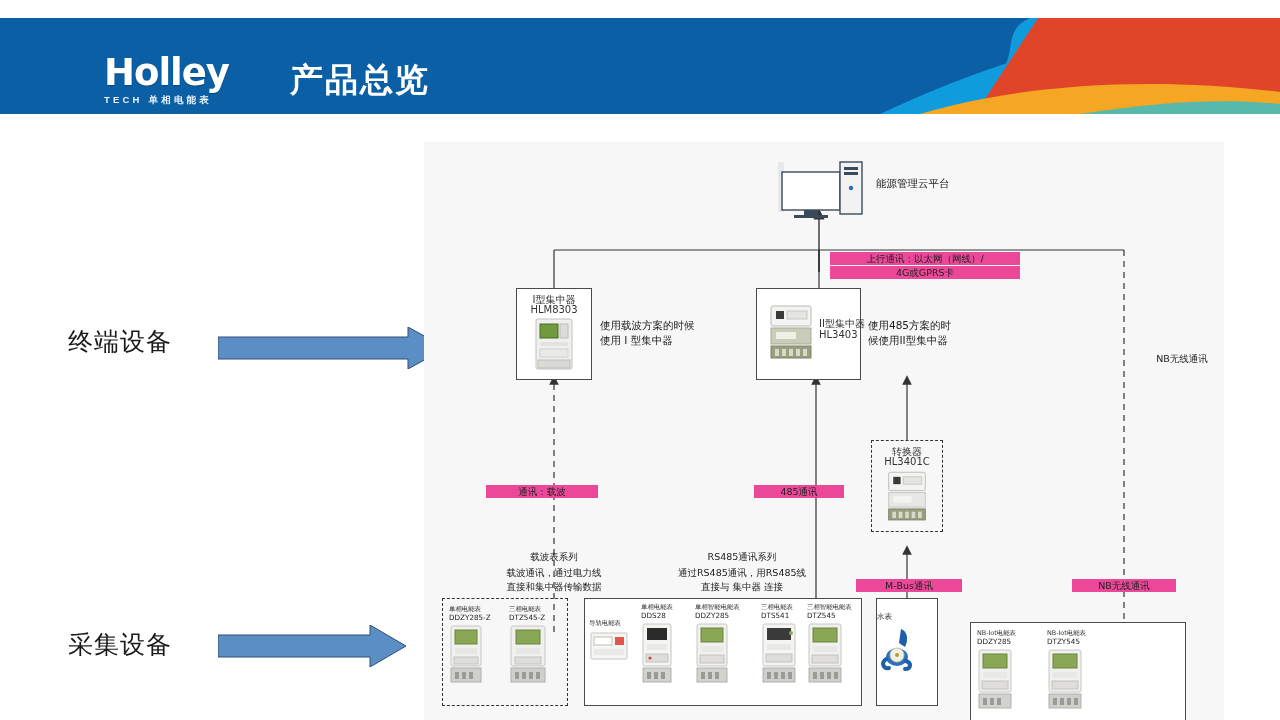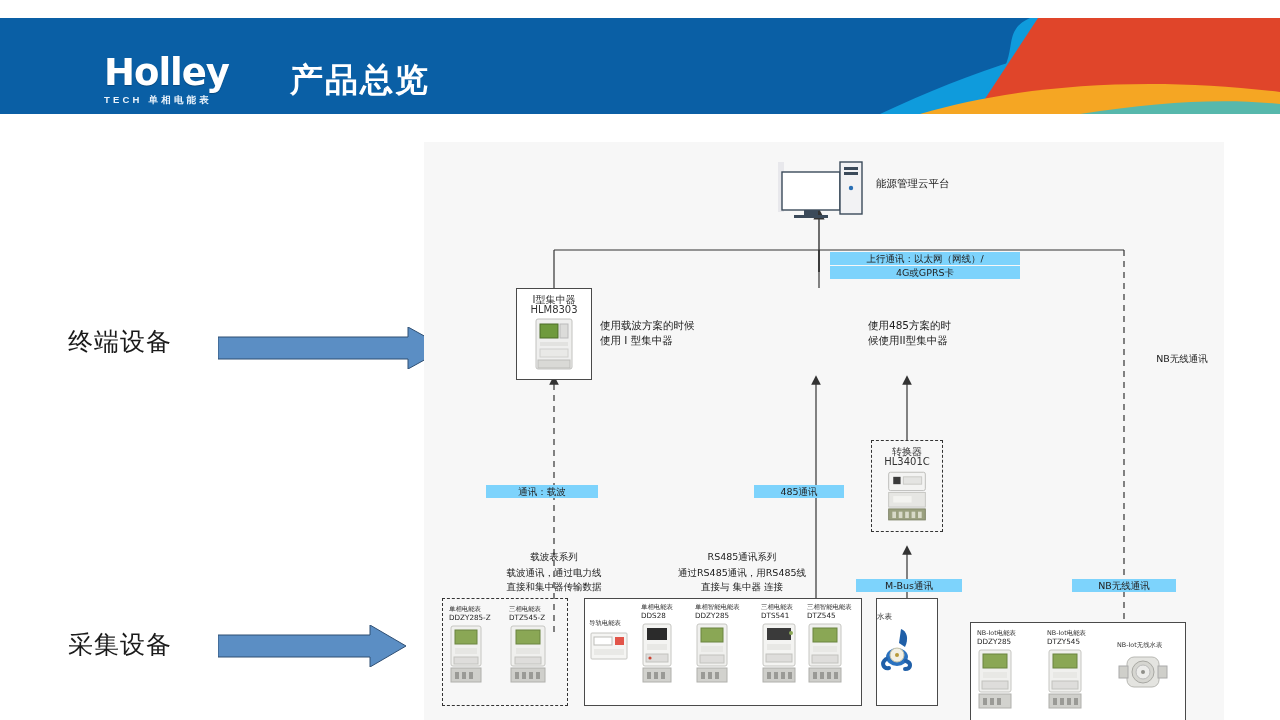--- a/index.html
+++ b/index.html
@@ -77,21 +77,21 @@
     font-family: "DejaVu Sans", sans-serif;
     line-height: 15px; text-align: center;
     white-space: nowrap;
   }
   .caption.left-align { text-align: center; }
   .edge-label {
     position: absolute;
     font-size: 9.5px; color: #222;
     font-family: "DejaVu Sans", sans-serif;
     line-height: 13px; text-align: center;
-    white-space: nowrap; background: #7dd3fc; padding: 0 3px;
+    white-space: nowrap; background: #ec4899; padding: 0 3px;
   }
   .group-title {
     position: absolute;
     font-size: 9.5px; color: #1a1a1a;
     font-family: "DejaVu Sans", sans-serif;
     text-align: center; line-height: 13px; white-space: nowrap;
   }
   .meter-cell { position: absolute; text-align: left; }
   .meter-name {
     font-size: 6.4px; color: #333; line-height: 8px; white-space: nowrap;
@@ -194,20 +194,39 @@
         <rect x="8" y="7" width="18" height="14" fill="#6f9a3d" stroke="#4d6d28"></rect>
         <rect x="28" y="7" width="8" height="14" fill="#dcdcda" stroke="#bbb"></rect>
         <rect x="8" y="25" width="28" height="4" fill="#e2e2e0"></rect>
         <rect x="8" y="32" width="28" height="8" fill="#e9e9e7" stroke="#d0d0cd"></rect>
         <rect x="6" y="43" width="32" height="8" fill="#d9d9d6" stroke="#bdbdba"></rect>
       </svg>
     </div>
     <div class="caption" style="left:176px; top:176px;">使用载波方案的时候</div>
     <div class="caption" style="left:176px; top:191px;">使用 I 型集中器</div>
 
+    <div class="node" style="left:332px; top:146px; width:105px; height:92px;">
+      <div style="position:relative; width:100%; height:100%;">
+        <svg width="48" height="58" viewBox="0 0 48 58" style="position:absolute; left:10px; top:15px;">
+          <rect x="4" y="2" width="40" height="20" rx="2" fill="#f3f3f2" stroke="#b9b9b6"></rect>
+          <rect x="9" y="7" width="8" height="8" fill="#3a3a3a"></rect>
+          <rect x="20" y="7" width="20" height="8" fill="#e4e4e2" stroke="#c8c8c5"></rect>
+          <rect x="4" y="24" width="40" height="16" fill="#c9cdb8" stroke="#a7ab97"></rect>
+          <rect x="9" y="28" width="20" height="7" fill="#eef0e6"></rect>
+          <rect x="4" y="42" width="40" height="12" fill="#9aa07f" stroke="#7d8266"></rect>
+          <rect x="8" y="45" width="4" height="7" fill="#d8dac9"></rect>
+          <rect x="15" y="45" width="4" height="7" fill="#d8dac9"></rect>
+          <rect x="22" y="45" width="4" height="7" fill="#d8dac9"></rect>
+          <rect x="29" y="45" width="4" height="7" fill="#d8dac9"></rect>
+          <rect x="36" y="45" width="4" height="7" fill="#d8dac9"></rect>
+        </svg>
+        <div class="ntitle" style="position:absolute; left:62px; top:30px;">II型集中器</div>
+        <div class="ntitle" style="position:absolute; left:62px; top:41px;">HL3403</div>
+      </div>
+    </div>
     <div class="caption" style="left:444px; top:176px;">使用485方案的时</div>
     <div class="caption" style="left:444px; top:191px;">候使用II型集中器</div>
 
     <div class="node dashed" style="left:447px; top:298px; width:72px; height:92px;">
       <div class="ntitle" style="margin-top:6px;">转换器</div>
       <div class="ntitle">HL3401C</div>
       <svg width="44" height="56" viewBox="0 0 48 58" style="display:block;margin:2px auto 0">
         <rect x="4" y="2" width="40" height="20" rx="2" fill="#f3f3f2" stroke="#b9b9b6"></rect>
         <rect x="9" y="7" width="8" height="8" fill="#3a3a3a"></rect>
         <rect x="20" y="7" width="20" height="8" fill="#e4e4e2" stroke="#c8c8c5"></rect>
@@ -377,27 +396,16 @@
           <rect x="6" y="6" width="24" height="14" fill="#8aa755" stroke="#6a8440"></rect>
           <rect x="6" y="24" width="24" height="6" fill="#e8e8e5"></rect>
           <rect x="5" y="33" width="26" height="8" fill="#dedddb" stroke="#c2c2be"></rect>
           <rect x="2" y="46" width="32" height="14" fill="#cfcfcb" stroke="#b0b0ac"></rect>
           <rect x="6" y="50" width="4" height="7" fill="#9a9a96"></rect>
           <rect x="13" y="50" width="4" height="7" fill="#9a9a96"></rect>
           <rect x="20" y="50" width="4" height="7" fill="#9a9a96"></rect>
           <rect x="27" y="50" width="4" height="7" fill="#9a9a96"></rect>
         </svg>
       </div>
-      <div class="meter-cell" style="left:146px; top:18px; width:66px;">
-        <div class="meter-name">NB-Iot无线水表</div>
-        <svg class="meter-img" width="52" height="46" viewBox="0 0 52 46">
-          <rect x="10" y="6" width="32" height="30" rx="7" fill="#e4e4e0" stroke="#b8b8b3"></rect>
-          <circle cx="26" cy="21" r="11" fill="#d6d6d1" stroke="#a8a8a3"></circle>
-          <circle cx="26" cy="21" r="7" fill="#ececea" stroke="#bbb"></circle>
-          <circle cx="26" cy="21" r="2" fill="#8f8f8a"></circle>
-          <rect x="2" y="15" width="9" height="12" fill="#cfcfca" stroke="#aaa"></rect>
-          <rect x="41" y="15" width="9" height="12" fill="#cfcfca" stroke="#aaa"></rect>
-        </svg>
-      </div>
     </div>
 
   </div>
 </div>
 
 </body></html>

